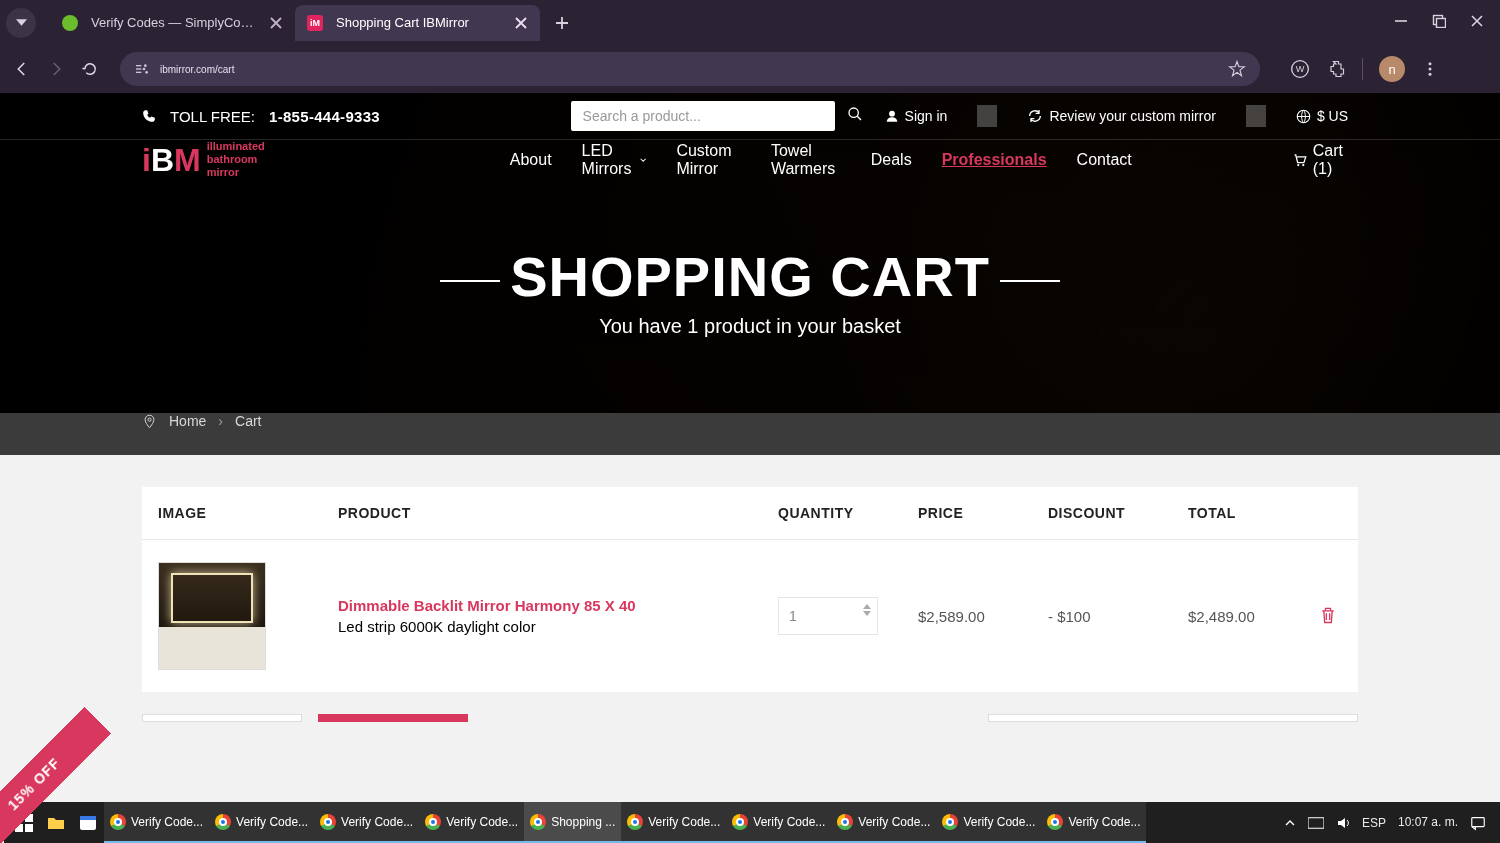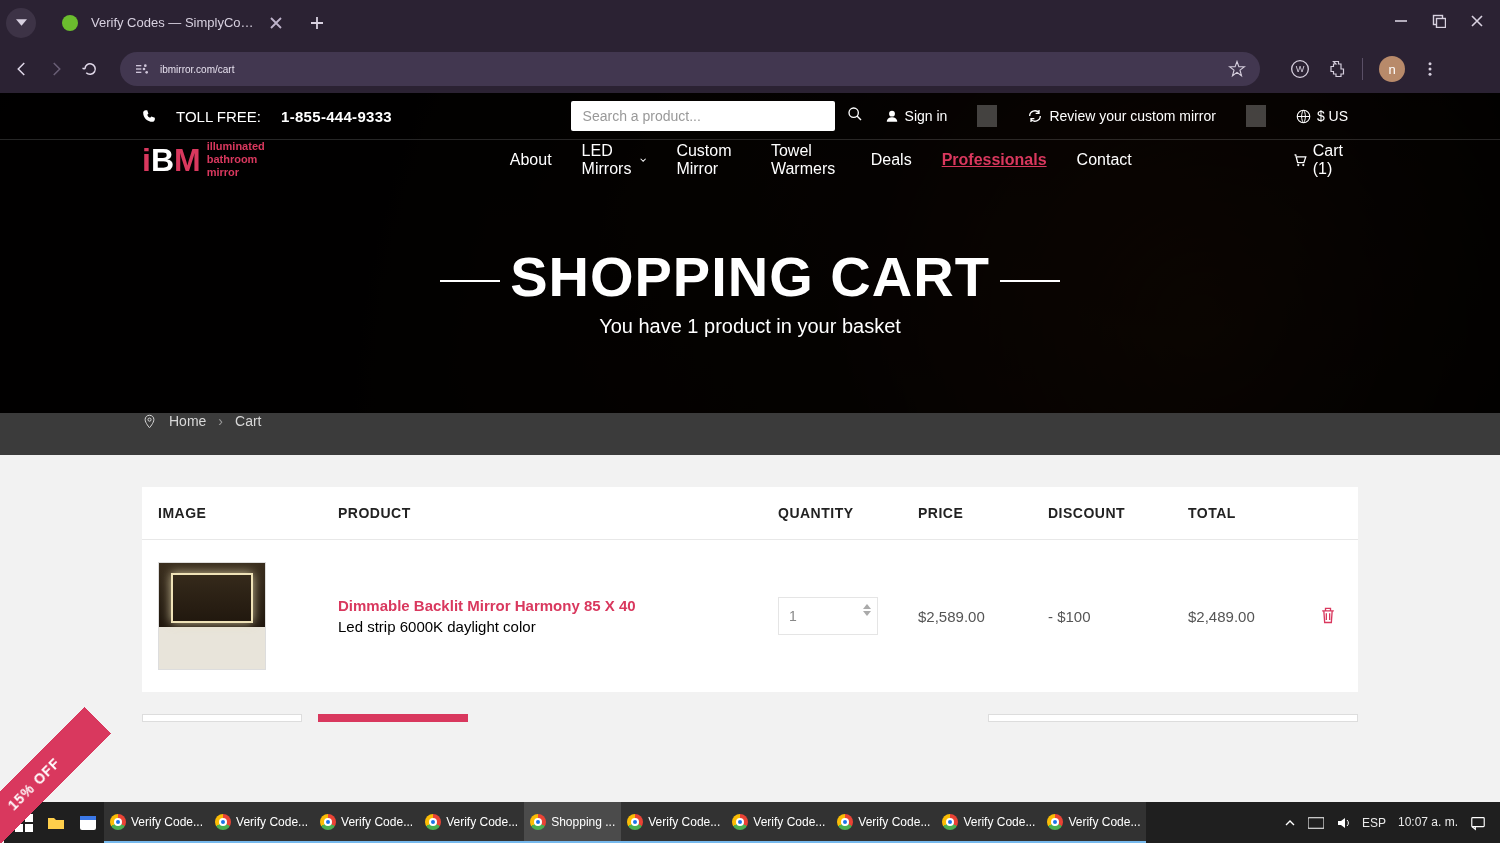--- a/index.html
+++ b/index.html
@@ -97,21 +97,21 @@
   .topbar {
     height: 47px;
     display: flex;
     align-items: center;
     padding: 0 24px;
     border-bottom: 1px solid rgba(255,255,255,0.15);
   }
   .topbar .container, .logobar .container, .breadcrumb .container, .content .container {
     width: 1216px; margin: 0 auto; display: flex; align-items: center;
   }
-  .toll { font-size: 15px; display:flex; align-items:center; gap:20px; }
+  .toll { font-size: 15px; display:flex; align-items:center; gap:14px; }
   .toll b { font-weight: 800; letter-spacing: 0.3px;}
   .search-box {
     background: #fff; height: 30px; width: 264px;
     display: flex; align-items: center; padding: 0 12px;
     font-size: 14px; color: #999; margin-left: auto;
     border-radius: 2px;
   }
   .topbar-icons { display: flex; align-items: center; gap: 20px; font-size: 14px;}
   .topbar-icons > div { display:flex; align-items:center; gap:6px; padding: 0 10px;}
   .topbar-icons .sep { width:1px; height:22px; background: rgba(255,255,255,0.25);}
@@ -219,20 +219,27 @@
     </div>
 
   <div class="browser-tab">
     <div class="favicon fav-green"></div>
     <span class="tab-title">Verify Codes — SimplyCodes</span>
     <div class="tab-close"><svg viewBox="0 0 14 14">
           <path d="M2 2 L12 12 M12 2 L2 12" stroke="#bfb4cc" stroke-width="1.8" fill="none"></path>
         </svg></div>
   </div>
 
+  <div class="browser-tab active">
+    <div class="favicon fav-pink">iM</div>
+    <span class="tab-title">Shopping Cart IBMirror</span>
+    <div class="tab-close"><svg viewBox="0 0 14 14">
+          <path d="M2 2 L12 12 M12 2 L2 12" stroke="#e8e0f0" stroke-width="1.8" fill="none"></path>
+        </svg></div>
+  </div>
 
   <div class="newtab">
       <svg viewBox="0 0 14 14">
         <path d="M7 1 V13 M1 7 H13" stroke="#d8d1e0" stroke-width="1.8"></path>
       </svg>
     </div>
 
   <div class="window-controls">
     <div><svg viewBox="0 0 14 14">
           <path d="M1 7 H13" stroke-width="1.6"></path>

